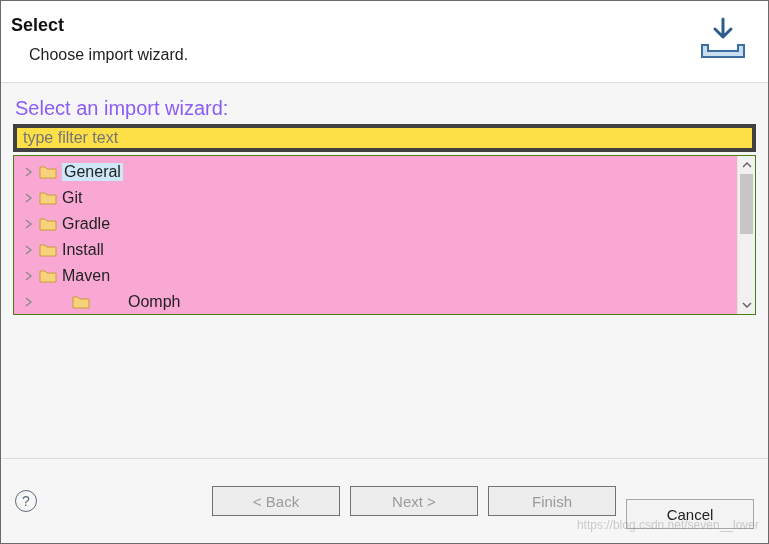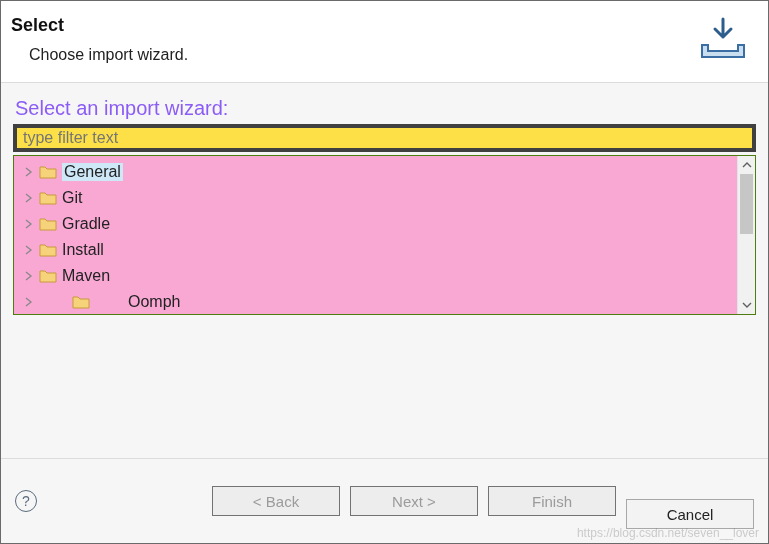--- a/index.html
+++ b/index.html
@@ -182,21 +182,21 @@
   }
   .wiz-btn.enabled {
     background: #f3f3f3;
     color: #222;
     border-color: #a8a8a8;
     margin-top: 26px;
   }
   .watermark {
     position: absolute;
     right: 10px;
-    bottom: 4px;
+    bottom: 12px;
     font-size: 12px;
     color: rgba(120,120,120,0.35);
     pointer-events: none;
   }
 </style>
 </head>
 <body>
 
 <div class="window">
 

